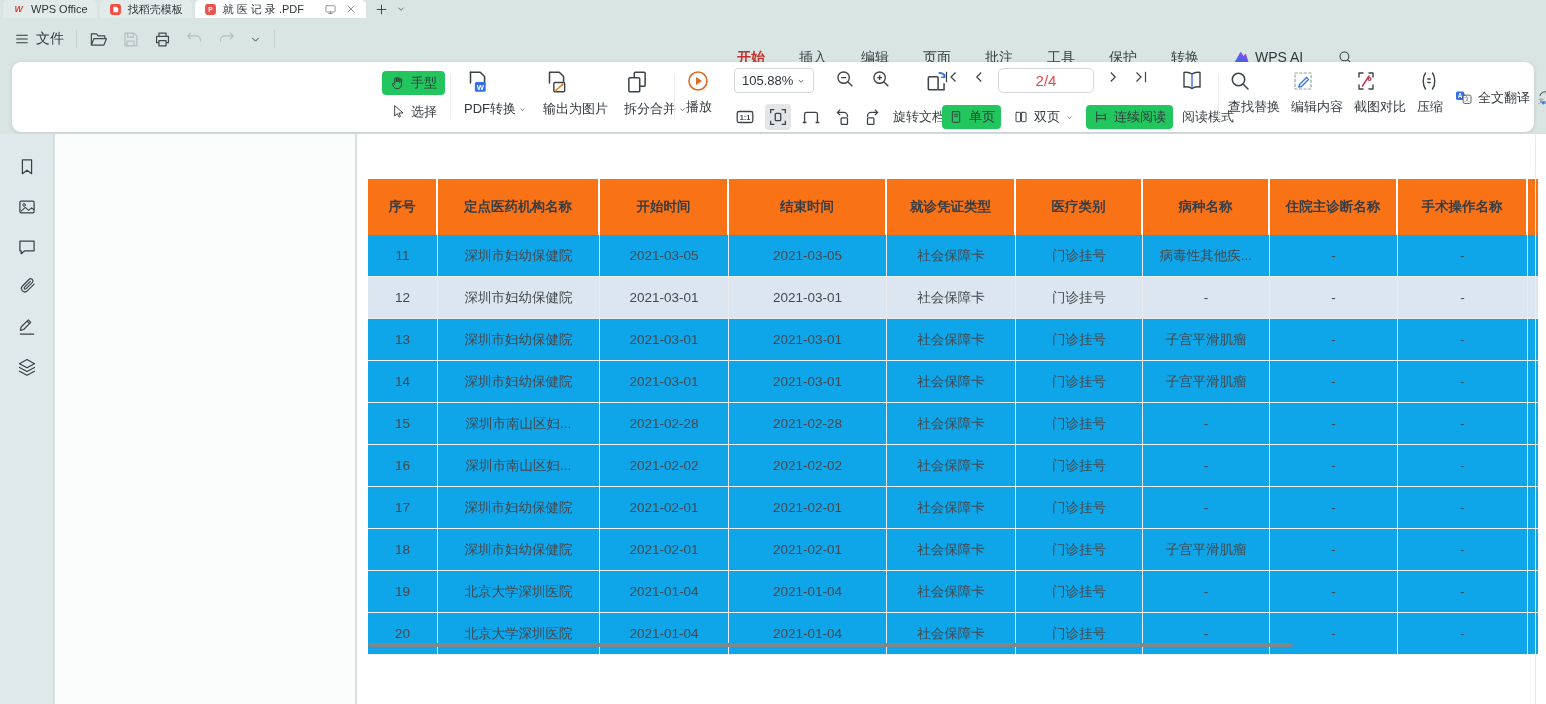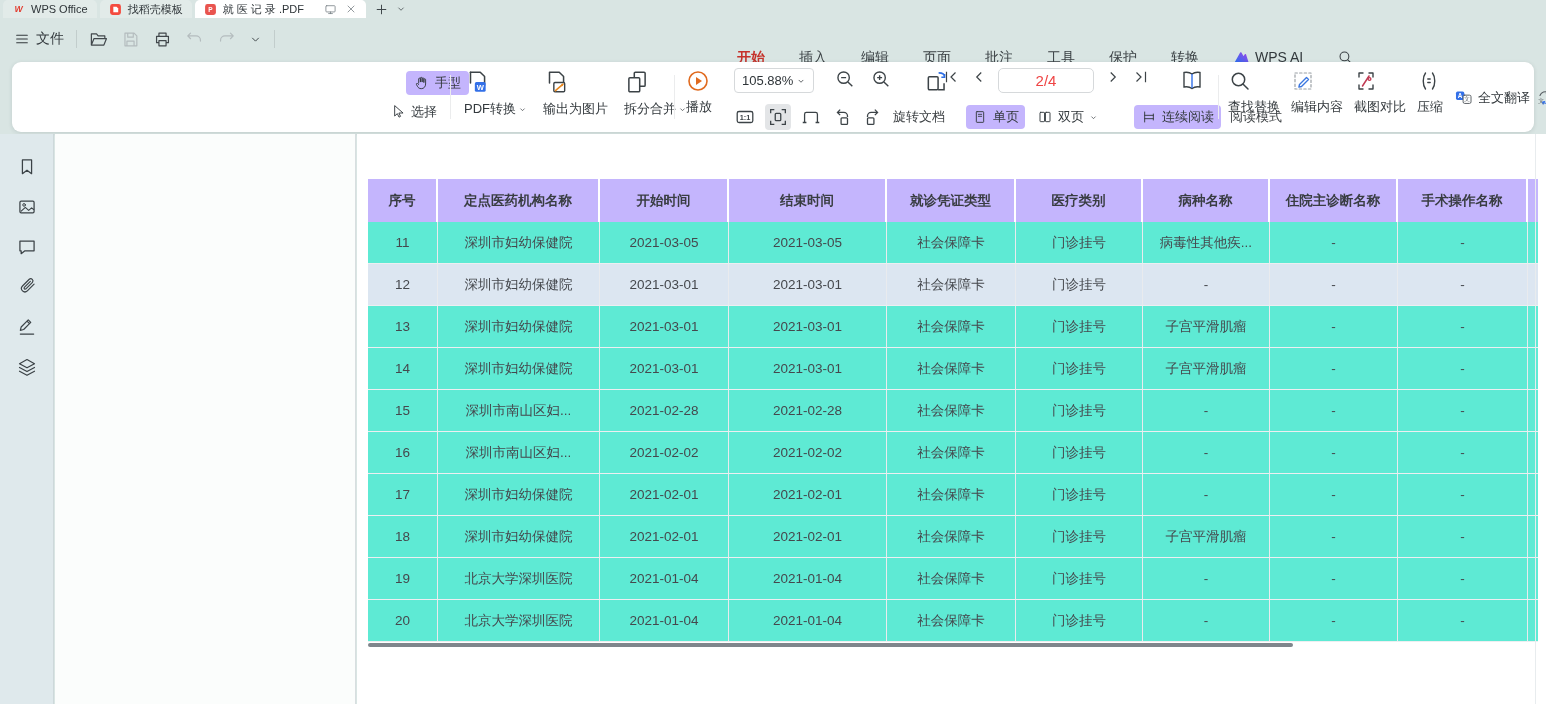--- a/index.html
+++ b/index.html
@@ -35,21 +35,21 @@
   .aibtn{display:flex;align-items:center;gap:5px;font-size:14px;color:#33393d;}
   .msearch{color:#3a4044;}
 
   
   .card{position:absolute;left:12px;top:62px;width:1522px;height:70px;background:#ffffff;border-radius:9px;
         box-shadow:0 1px 4px rgba(40,60,60,.14);}
   .grp{position:absolute;top:0;height:70px;}
   .tooldiv{position:absolute;top:13px;width:1px;height:44px;background:#ebeced;}
   .pillcol{display:flex;flex-direction:column;gap:5px;padding-top:9px;}
   .pill{display:flex;align-items:center;gap:5px;height:24px;padding:0 8px;border-radius:4px;font-size:13px;color:#33393d;white-space:nowrap;}
-  .pill.sel{background:#c4b5fd;margin-left:24px;}
+  .pill.sel{background:#22c55e;}
   .bigrow{display:flex;gap:16px;padding-top:7px;}
   .bigbtn{display:flex;flex-direction:column;align-items:flex-start;gap:5px;font-size:13px;color:#33393d;white-space:nowrap;}
   .bigbtn .ic{width:26px;height:26px;color:#3c4347;}
   .lblrow{display:flex;align-items:center;gap:2px;}
   .chev{width:9px;height:9px;color:#6b7control276;}
   .row1{display:flex;align-items:flex-start;height:32px;}
   .row2{display:flex;align-items:center;height:30px;margin-top:2px;}
   .combo{display:flex;align-items:center;justify-content:space-between;width:80px;height:25px;border:1px solid #d6d9db;
          border-radius:4px;padding:0 7px;font-size:13px;color:#2f3539;}
   .pagebox{width:96px;height:25px;border:1px solid #d6d9db;border-radius:5px;display:flex;align-items:center;justify-content:center;font-size:15px;color:#ef4444;}
@@ -63,24 +63,24 @@
   
   .strip{position:absolute;left:0;top:134px;width:54px;bottom:0;background:#dfe9ec;border-right:1px solid #cdd8da;
          display:flex;flex-direction:column;align-items:center;padding-top:13px;}
   .stripbtn{width:40px;height:40px;display:flex;align-items:center;justify-content:center;color:#3b4246;}
   .panel{position:absolute;left:55px;top:134px;width:301px;bottom:0;background:#fbfdfc;border-right:1px solid #d8dee0;}
   .docarea{position:absolute;left:357px;top:134px;right:0;bottom:0;background:#ffffff;}
   .docedge{position:absolute;right:10px;top:0;bottom:0;width:1px;background:#e8ecee;}
 
   
   .tbl{position:absolute;left:11px;top:45px;font-size:13.5px;}
-  .trh{display:flex;height:43px;background:#c4b5fd;}
+  .trh{display:flex;height:56px;background:#f97316;}
   .th{display:flex;align-items:center;justify-content:center;font-weight:bold;color:#393d42;
       border-right:2px solid #ffffff;overflow:hidden;white-space:nowrap;}
-  .tr{display:flex;height:42px;background:#5eead4;border-bottom:1px solid #edeff1;}
+  .tr{display:flex;height:42px;background:#0ea5e9;border-bottom:1px solid #edeff1;}
   .tr.hl{background:#dce6f1;}
   .td{display:flex;align-items:center;justify-content:center;color:#45484d;
       border-right:1px solid #e9ebee;overflow:hidden;white-space:nowrap;}
   .c0{width:70px}.c1{width:162px}.c2{width:129px}.c3{width:158px}.c4{width:129px}
   .c5{width:127px}.c6{width:127px}.c7{width:128px}.c8{width:130px}
   .c9{width:10px;border-right:none;}
   .thumb{position:absolute;left:11px;top:509px;width:925px;height:4px;background:#7f868c;border-radius:2px;}
 </style>
 </head>
 <body>

